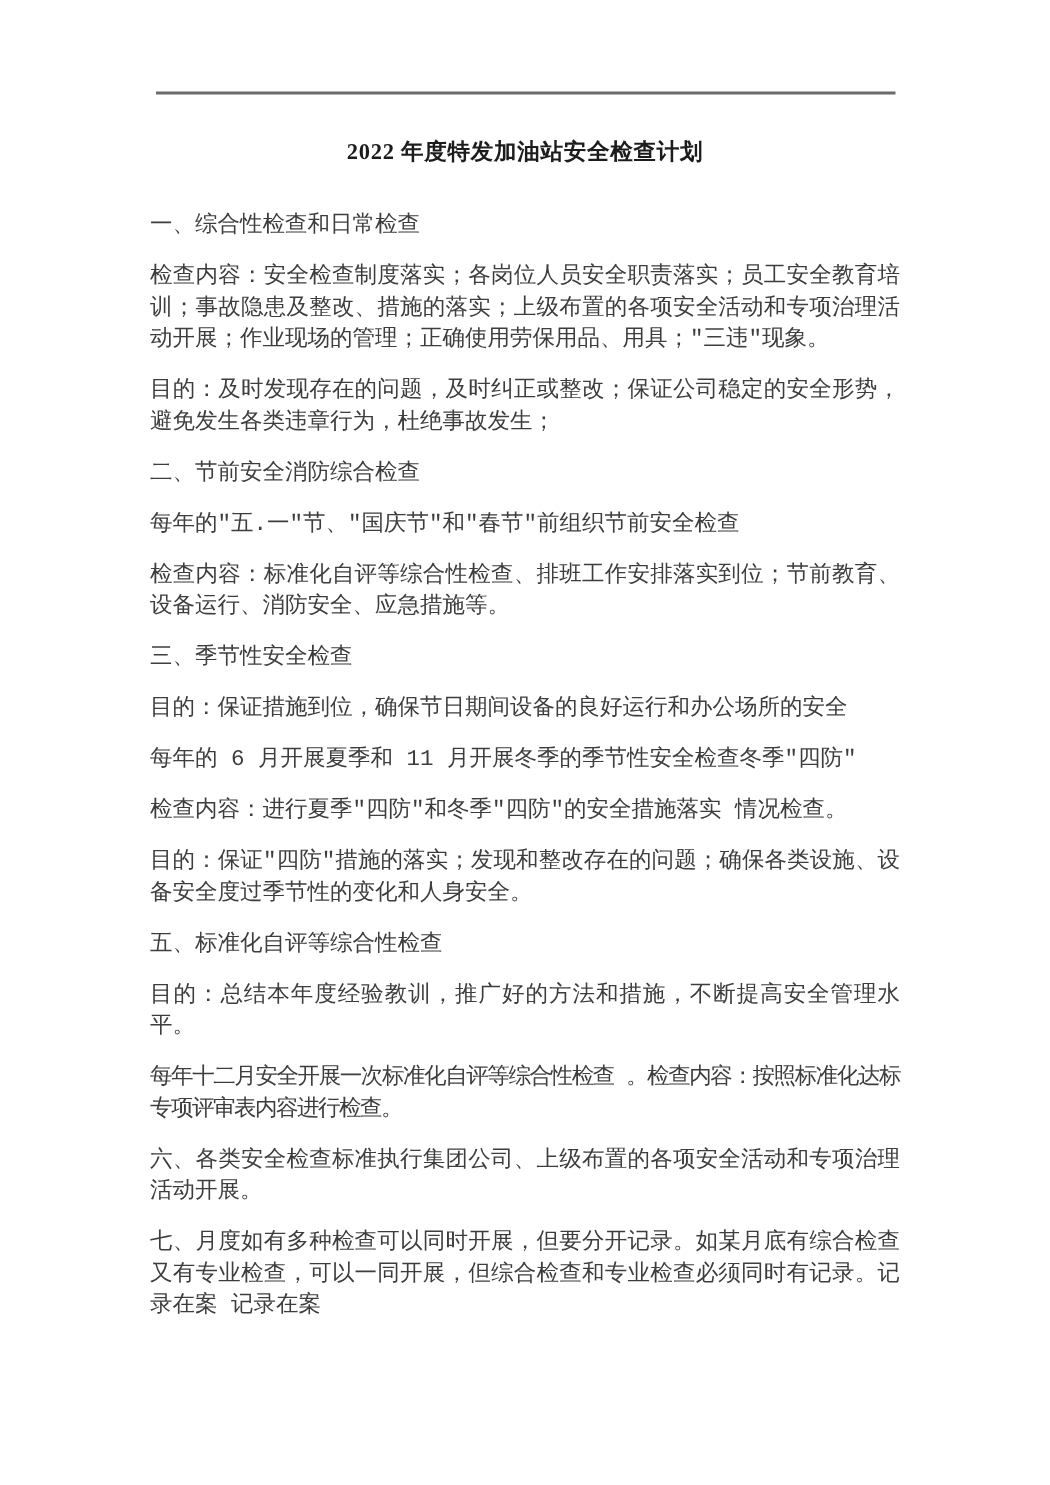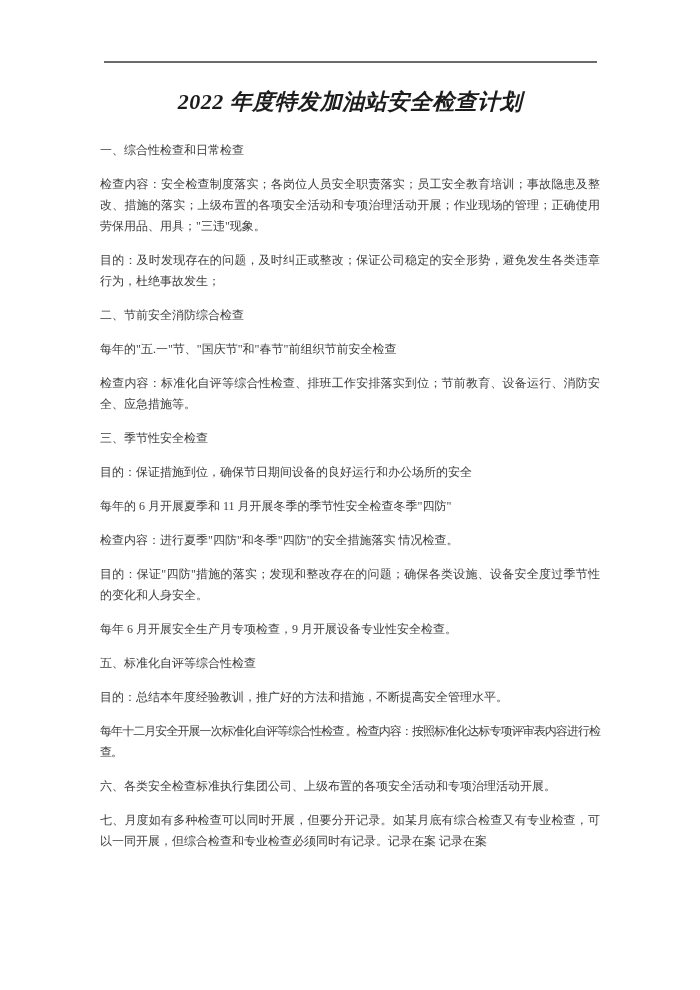--- a/index.html
+++ b/index.html
@@ -22,39 +22,39 @@
     width: 493px;
     height: 0;
     border-top: 2px solid #6b6b6b;
   }
   .doc-title {
     position: absolute;
     left: 0;
     top: 88px;
     width: 700px;
     text-align: center;
-    font-size: 22px;
+    font-size: 15px;
     line-height: 28px;
     font-weight: bold;
     color: #1c1c1c;
     letter-spacing: 0.5px;
-    font-style: italic;
   }
   .content {
     position: absolute;
     left: 100px;
     top: 140px;
     width: 500px;
   }
   .block {
     margin: 0 0 13px 0;
-    font-size: 12px;
+    font-size: 15px;
     line-height: 21px;
     color: #3d3d3d;
     text-align: justify;
+    font-family: Liberation Mono, monospace;
   }
   .block.tight {
     letter-spacing: -1px;
   }
 </style>
 </head>
 <body>
 
 <div class="page">
 
@@ -67,21 +67,20 @@
     <p class="block">检查内容：安全检查制度落实；各岗位人员安全职责落实；员工安全教育培训；事故隐患及整改、措施的落实；上级布置的各项安全活动和专项治理活动开展；作业现场的管理；正确使用劳保用品、用具；"三违"现象。</p>
     <p class="block">目的：及时发现存在的问题，及时纠正或整改；保证公司稳定的安全形势，避免发生各类违章行为，杜绝事故发生；</p>
     <p class="block">二、节前安全消防综合检查</p>
     <p class="block">每年的"五.一"节、"国庆节"和"春节"前组织节前安全检查</p>
     <p class="block">检查内容：标准化自评等综合性检查、排班工作安排落实到位；节前教育、设备运行、消防安全、应急措施等。</p>
     <p class="block">三、季节性安全检查</p>
     <p class="block">目的：保证措施到位，确保节日期间设备的良好运行和办公场所的安全</p>
     <p class="block">每年的 6 月开展夏季和 11 月开展冬季的季节性安全检查冬季"四防"</p>
     <p class="block">检查内容：进行夏季"四防"和冬季"四防"的安全措施落实 情况检查。</p>
     <p class="block">目的：保证"四防"措施的落实；发现和整改存在的问题；确保各类设施、设备安全度过季节性的变化和人身安全。</p>
-    <p class="block">每年 6 月开展安全生产月专项检查，9 月开展设备专业性安全检查。</p>
     <p class="block">五、标准化自评等综合性检查</p>
     <p class="block">目的：总结本年度经验教训，推广好的方法和措施，不断提高安全管理水平。</p>
     <p class="block tight">每年十二月安全开展一次标准化自评等综合性检查 。检查内容：按照标准化达标专项评审表内容进行检查。</p>
     <p class="block">六、各类安全检查标准执行集团公司、上级布置的各项安全活动和专项治理活动开展。</p>
     <p class="block">七、月度如有多种检查可以同时开展，但要分开记录。如某月底有综合检查又有专业检查，可以一同开展，但综合检查和专业检查必须同时有记录。记录在案 记录在案</p>
   </div>
 
 </div>
 
 </body></html>

